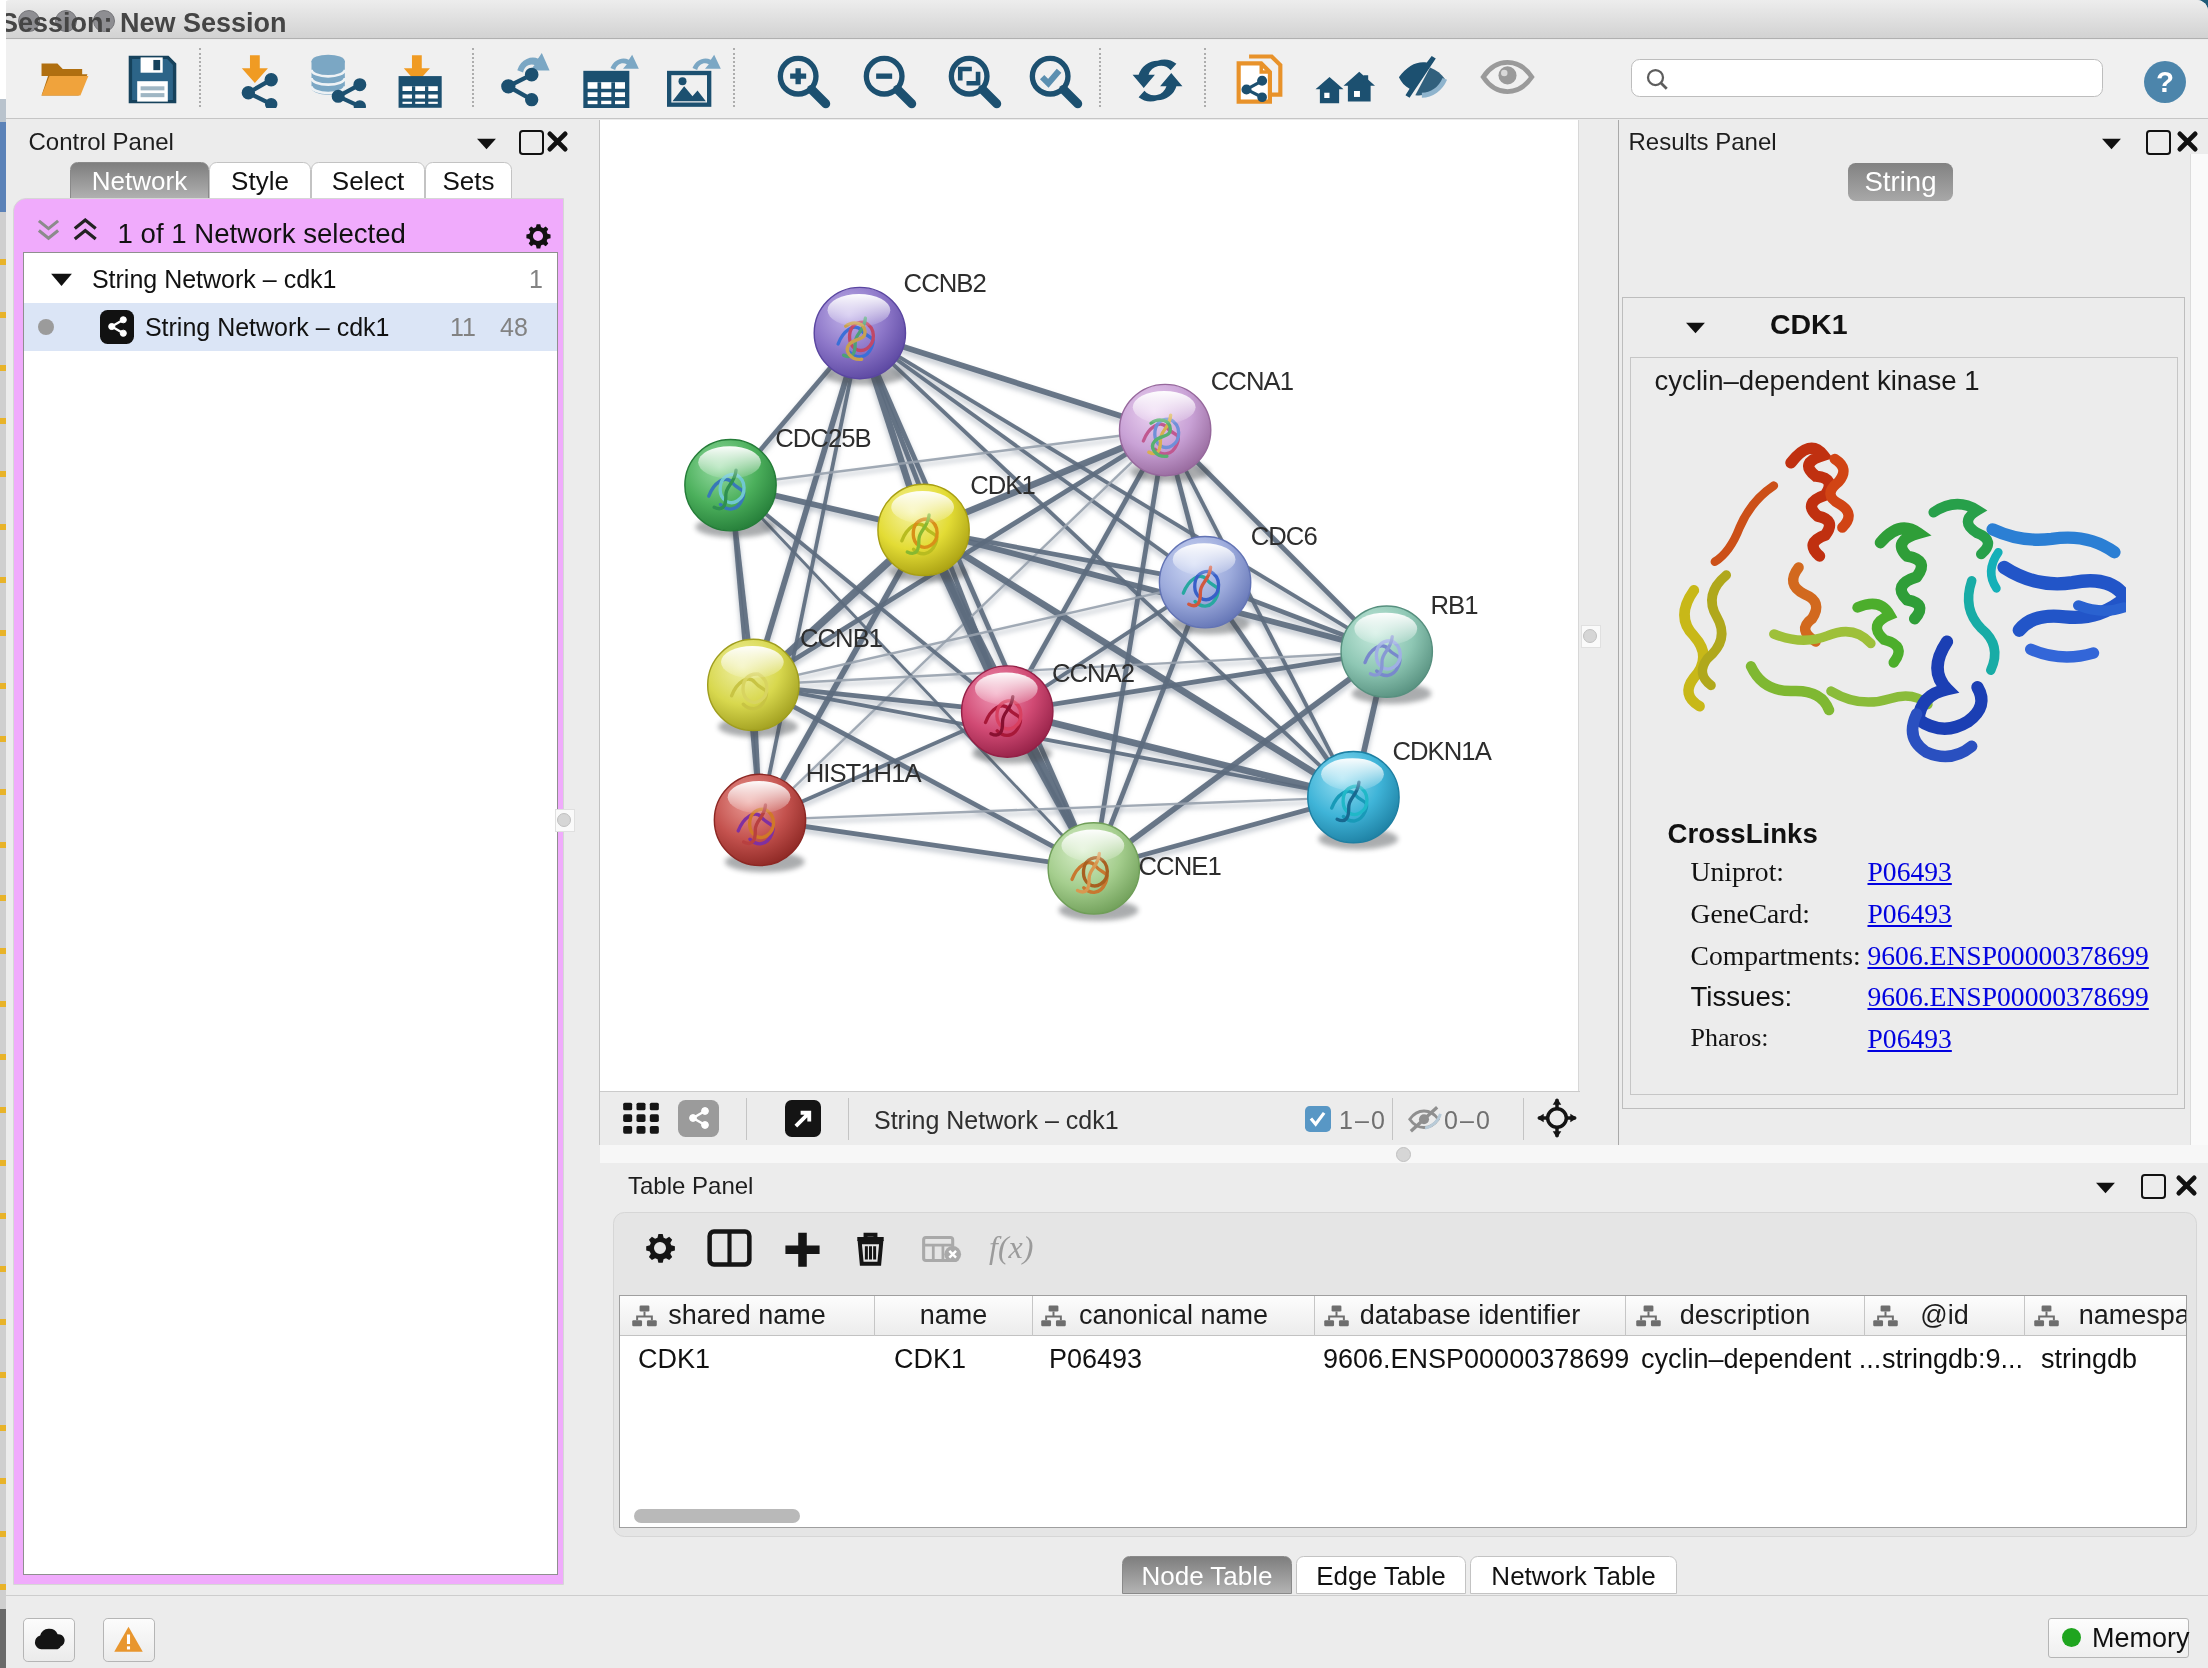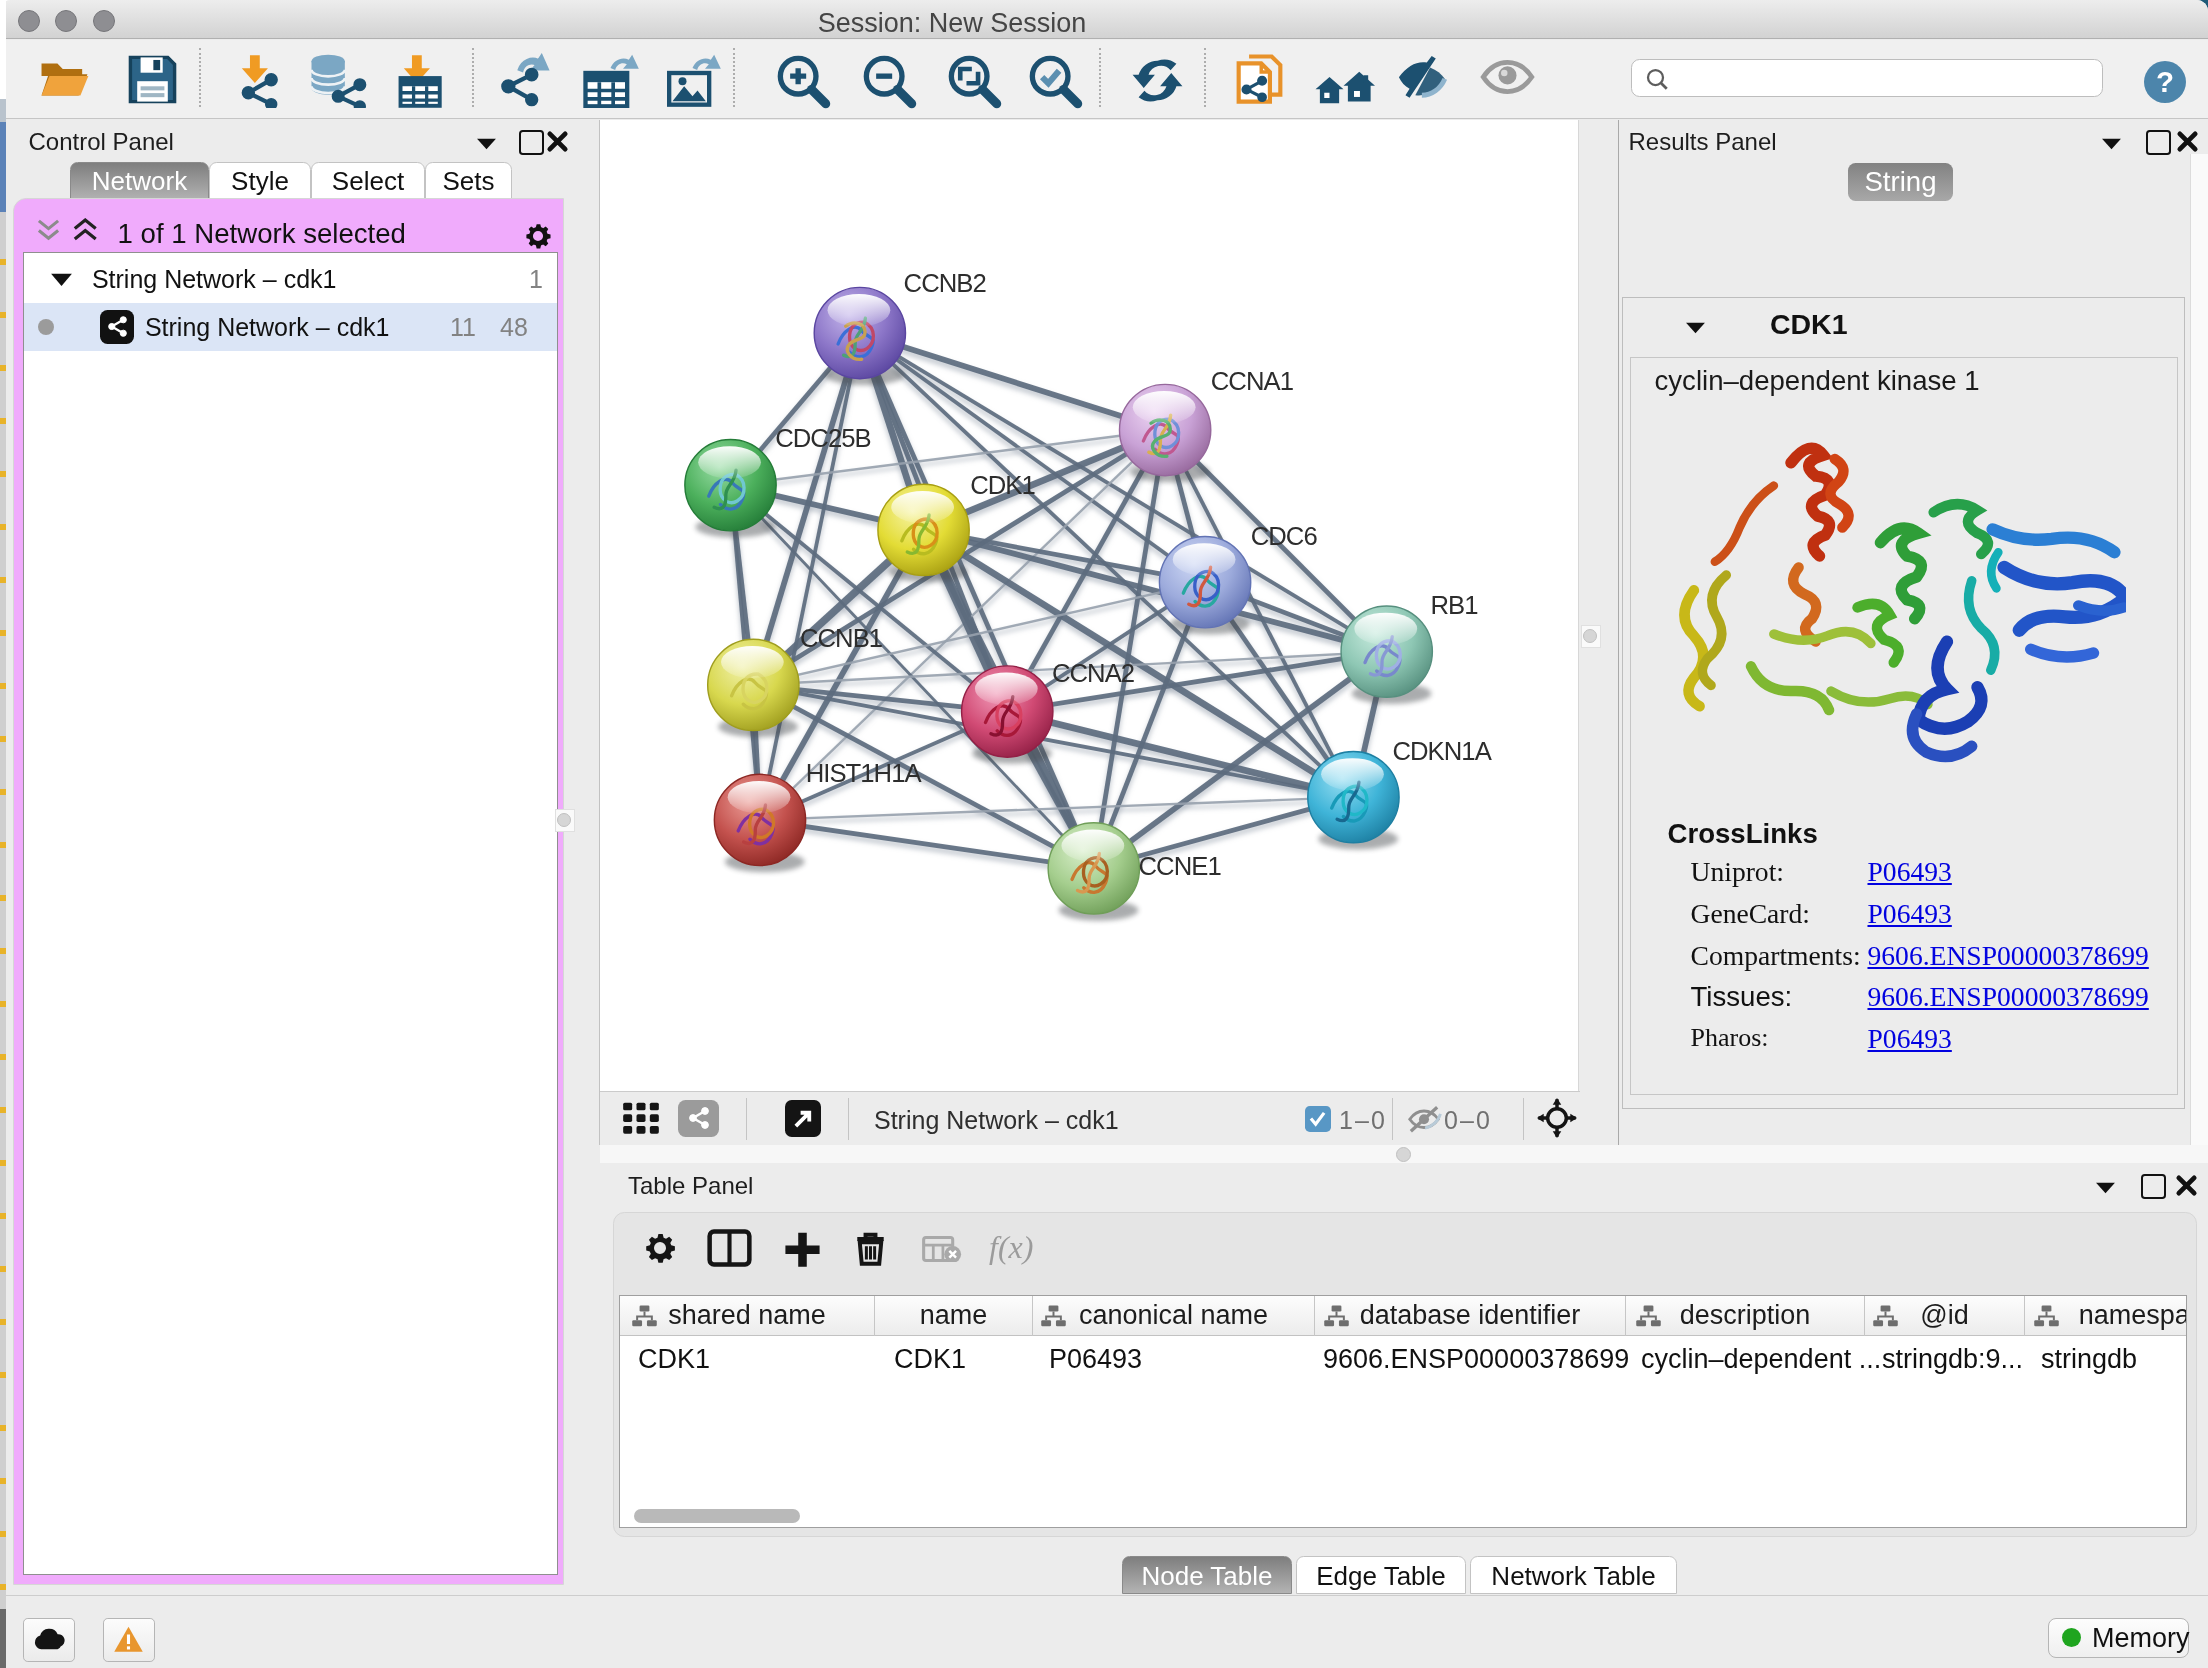--- a/index.html
+++ b/index.html
@@ -4,21 +4,21 @@
 <style>
   html,body{margin:0;padding:0;}
   body{width:2208px;height:1668px;overflow:hidden;background:#fff;
        font-family:"Liberation Sans",sans-serif;-webkit-font-smoothing:antialiased;}
   .abs{position:absolute;}
   #root{position:absolute;top:0;left:0;width:2208px;height:1668px;background:#ececec;border-radius:11.4px 11.4px 0 0;}
   
   #titlebar{left:0;top:0;width:2208px;height:38px;
     background:linear-gradient(#ededed,#d2d2d2);border-bottom:1.9px solid #b0b0b0;border-radius:11.4px 11.4px 0 0;}
   .tl{width:20px;height:20px;border-radius:50%;background:#8e8e92;border:1px solid #76767a;top:9.5px;}
-  #wtitle{top:7.6px;left:0;width:1904px;text-align:center;font-size:27px;color:#454545;}
+  #wtitle{top:7.6px;left:0;width:1904px;text-align:left;font-size:27px;color:#454545;font-weight:bold;}
   
   #toolbar{left:0;top:40px;width:2208px;height:78px;background:#f0f0f0;border-bottom:1.9px solid #c5c5c5;}
   .tsep{top:7.6px;height:59px;width:0;border-left:2.9px dotted #adadad;}
   .ticon{top:13.3px;}
   
   .ptitle{font-size:24px;color:#1d1d1d;}
   
   .tab{height:39px;line-height:36px;text-align:center;font-size:26px;color:#111;
        background:#fff;border:1px solid #c3c3c3;border-radius:7.6px 7.6px 0 0;box-sizing:border-box;}
   .tabsel{background:linear-gradient(#7e7e7e,#b3b3b3);color:#fff;border-color:#8a8a8a;}
@@ -884,21 +884,21 @@
         <path d="M8 18 a6 6 0 0 1 -1 -11.8 a8 8 0 0 1 15 -1.2 a5.5 5.5 0 0 1 2.5 10.6 q-1 2.4 -4 2.4 z" fill="#141414"></path>
       </svg>
     </div>
     <div class="abs" style="left:103px;top:22px;width:52px;height:44px;background:linear-gradient(#fcfcfc,#ebebeb);border:1.9px solid #b5b5b5;border-radius:4.8px;box-sizing:border-box;">
       <svg class="abs" style="left:8.6px;top:5.7px;" width="31" height="28.5" viewBox="0 0 26 24">
         <path d="M13 1.5 L25 22.5 H1 Z" fill="#e8962e"></path>
         <rect x="11.7" y="8" width="2.6" height="8" fill="#fff"></rect>
         <rect x="11.7" y="18" width="2.6" height="2.6" fill="#fff"></rect>
       </svg>
     </div>
-    <div class="abs" style="left:2048px;top:22px;width:141px;height:40px;background:linear-gradient(#fdfdfd,#efefef);border:1.9px solid #b5b5b5;border-radius:8px;box-sizing:border-box;">
+    <div class="abs" style="left:2048px;top:22px;width:141px;height:40px;background:linear-gradient(#fdfdfd,#efefef);border:1.9px solid #b5b5b5;border-radius:3px;box-sizing:border-box;">
       <div class="abs" style="left:13.3px;top:8.6px;width:19px;height:19px;border-radius:50%;background:#1fa51f;"></div>
       <div class="abs" style="left:43px;top:3.8px;font-size:27px;color:#111;">Memory</div>
     </div>
   </div>
 
   <div class="abs" style="left:555px;top:809px;width:18px;height:21px;background:#fafafa;border:1px solid #e0e0e0;"></div>
   <div class="abs gdot" style="left:557px;top:813px;width:12.4px;height:12.4px;"></div>
   <div class="abs" style="left:1581px;top:625px;width:18px;height:21px;background:#fafafa;border:1px solid #e0e0e0;"></div>
   <div class="abs gdot" style="left:1583px;top:629px;width:12.4px;height:12.4px;"></div>
   <div class="abs gdot" style="left:1396px;top:1147px;width:13.3px;height:13.3px;"></div>

